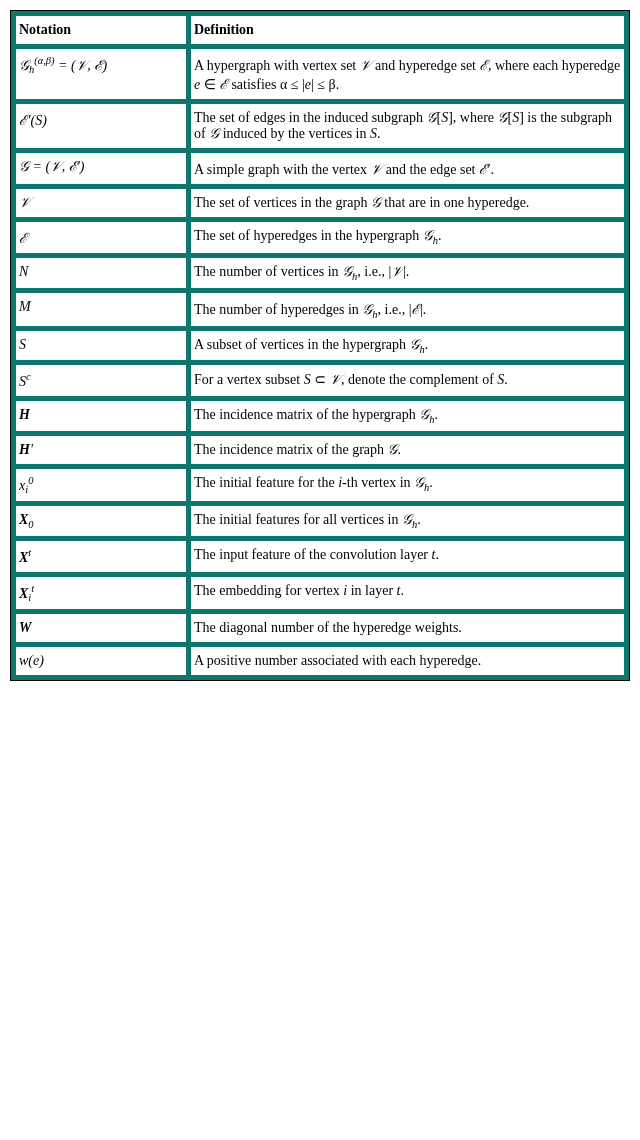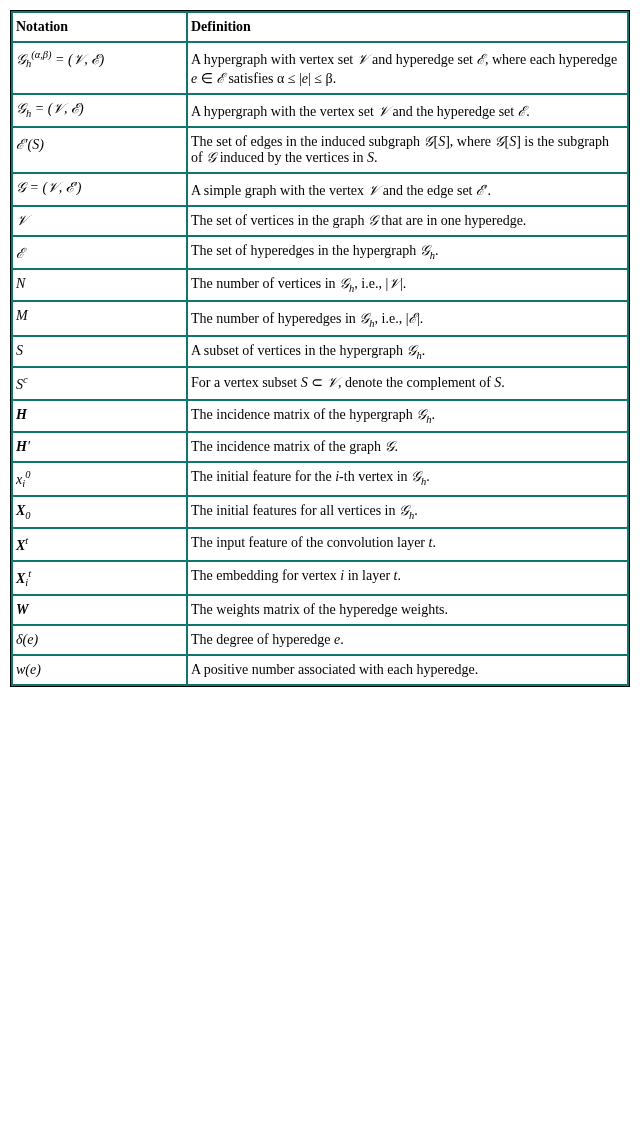--- a/index.html
+++ b/index.html
@@ -14,21 +14,21 @@
       width: 620px;
       margin: 10px auto;
       border: 1.5px solid #000;
       border-collapse: collapse;
     }
     table {
       width: 100%;
       border-collapse: collapse;
     }
     th, td {
-      border: 2px solid #0f766e;
+      border: 5px solid #0f766e;
       padding: 6px 3px;
       vertical-align: top;
       margin-left: 44px;
     }
     th {
       font-weight: bold;
       font-style: normal;
       text-align: left;
     }
     td.notation-cell {
@@ -49,24 +49,20 @@
     <thead>
       <tr>
         <th>Notation</th>
         <th>Definition</th>
       </tr>
     </thead>
     <tbody id="table-body">
     <tr>
           <td class="notation-cell"><i>𝒢</i><sub><i>h</i></sub><sup>(α,β)</sup> = (<i>𝒱</i>, <i>ℰ</i>)</td>
           <td class="definition-cell">A hypergraph with vertex set <i>𝒱</i> and hyperedge set <i>ℰ</i>, where each hyperedge <i>e</i> ∈ <i>ℰ</i> satisfies α ≤ |<i>e</i>| ≤ β.</td>
-        </tr>
-        <tr>
-          <td class="notation-cell"><i>𝒢</i><sub><i>h</i></sub> = (<i>𝒱</i>, <i>ℰ</i>)</td>
-          <td class="definition-cell">A hypergraph with the vertex set <i>𝒱</i> and the hyperedge set <i>ℰ</i>.</td>
         </tr>
         <tr>
           <td class="notation-cell"><i>ℰ</i>′(<i>S</i>)</td>
           <td class="definition-cell">The set of edges in the induced subgraph <i>𝒢</i>[<i>S</i>], where <i>𝒢</i>[<i>S</i>] is the subgraph of <i>𝒢</i> induced by the vertices in <i>S</i>.</td>
         </tr>
         <tr>
           <td class="notation-cell"><i>𝒢</i> = (<i>𝒱</i>, <i>ℰ</i>′)</td>
           <td class="definition-cell">A simple graph with the vertex <i>𝒱</i> and the edge set <i>ℰ</i>′.</td>
         </tr>
         <tr>
@@ -112,25 +108,21 @@
         <tr>
           <td class="notation-cell"><b>X</b><sup><i>t</i></sup></td>
           <td class="definition-cell">The input feature of the convolution layer <i>t</i>.</td>
         </tr>
         <tr>
           <td class="notation-cell"><b>X</b><sub><i>i</i></sub><sup><i>t</i></sup></td>
           <td class="definition-cell">The embedding for vertex <i>i</i> in layer <i>t</i>.</td>
         </tr>
         <tr>
           <td class="notation-cell"><b>W</b></td>
-          <td class="definition-cell">The weights matrix of the hyperedge weights.</td>
-        </tr>
-        <tr>
-          <td class="notation-cell">δ(<i>e</i>)</td>
-          <td class="definition-cell">The degree of hyperedge <i>e</i>.</td>
+          <td class="definition-cell">The diagonal number of the hyperedge weights.</td>
         </tr>
         <tr>
           <td class="notation-cell"><i>w</i>(<i>e</i>)</td>
           <td class="definition-cell">A positive number associated with each hyperedge.</td>
         </tr>
       </tbody>
   </table>
 </div>
 
 </body></html>

